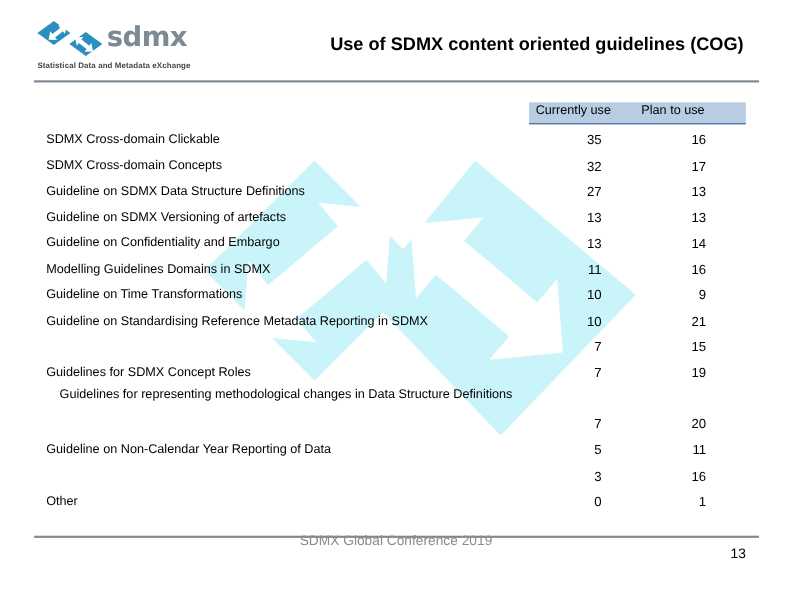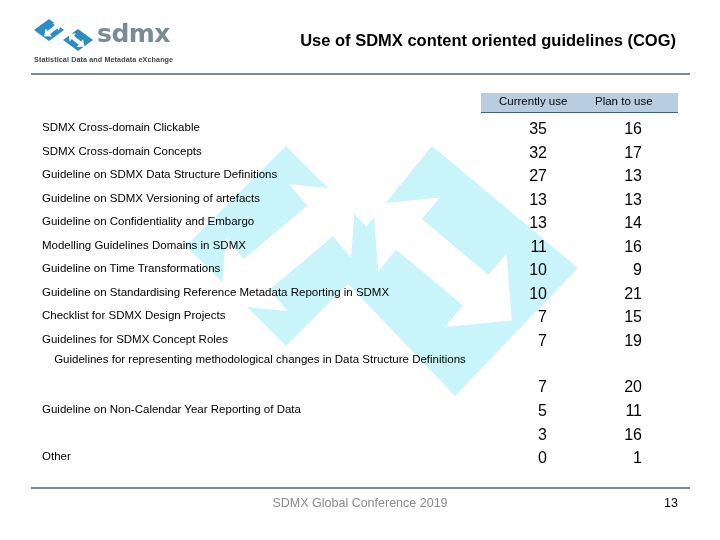--- a/index.html
+++ b/index.html
@@ -105,21 +105,20 @@
     background: #b9cde2;
     border-bottom: 1px solid #3a5fa0;
     box-sizing: border-box;
   }
   .thead-label {
     position: absolute;
     top: 2px;
     font-size: 11.5px;
     color: #000000;
     white-space: nowrap;
-    margin-left: 12px;
   }
   #th-current { left: 487px; }
   #th-plan    { left: 583px; }
 
   .rows {
     position: absolute;
     left: 0;
     top: 23px;
     width: 720px;
   }
@@ -136,41 +135,41 @@
     font-size: 11.5px;
     line-height: 15.5px;
     color: #000000;
   }
   .row.tall .row-label { top: 1px; text-align: center; }
   .cell-num {
     position: absolute;
     top: 4px;
     width: 42px;
     text-align: right;
-    font-size: 16px;
+    font-size: 12px;
     color: #000000;
   }
   .row.tall .cell-num { top: 27px; }
   .c-current { left: 505px; }
   .c-plan    { left: 600px; }
 
   
   #footer-rule {
     position: absolute;
     left: 31px;
     top: 487px;
     width: 659px;
     height: 2px;
     background: #7e8a93;
     z-index: 2;
   }
   #footer-text {
     position: absolute;
     left: 0;
-    top: 496px;
+    top: 484px;
     width: 720px;
     text-align: center;
     font-size: 12.5px;
     color: #8c8c8c;
     z-index: 2;
   }
   #footer-page {
     position: absolute;
     left: 648px;
     top: 496px;
@@ -262,21 +261,20 @@
         <div class="row-label">Guideline on Time Transformations</div>
         <div class="cell-num c-current">10</div>
         <div class="cell-num c-plan">9</div>
       </div>
       <div class="row">
         <div class="row-label">Guideline on Standardising Reference Metadata Reporting in SDMX</div>
         <div class="cell-num c-current">10</div>
         <div class="cell-num c-plan">21</div>
       </div>
       <div class="row">
-        <div class="row-label">Checklist for SDMX Design Projects</div>
         <div class="cell-num c-current">7</div>
         <div class="cell-num c-plan">15</div>
       </div>
       <div class="row">
         <div class="row-label">Guidelines for SDMX Concept Roles</div>
         <div class="cell-num c-current">7</div>
         <div class="cell-num c-plan">19</div>
       </div>
       <div class="row tall">
         <div class="row-label">Guidelines for representing methodological changes in Data Structure Definitions</div>

